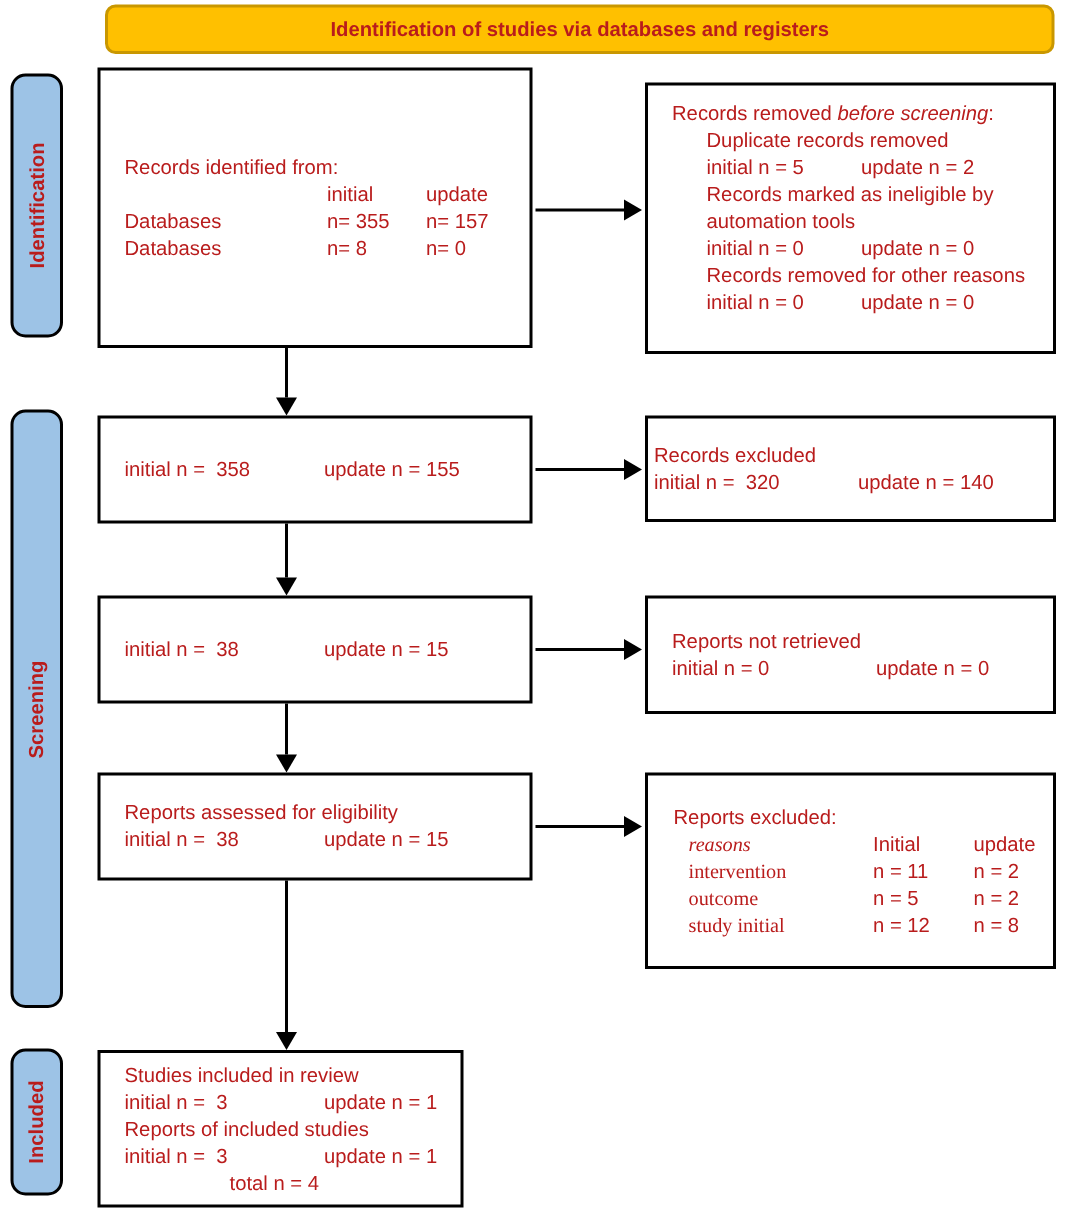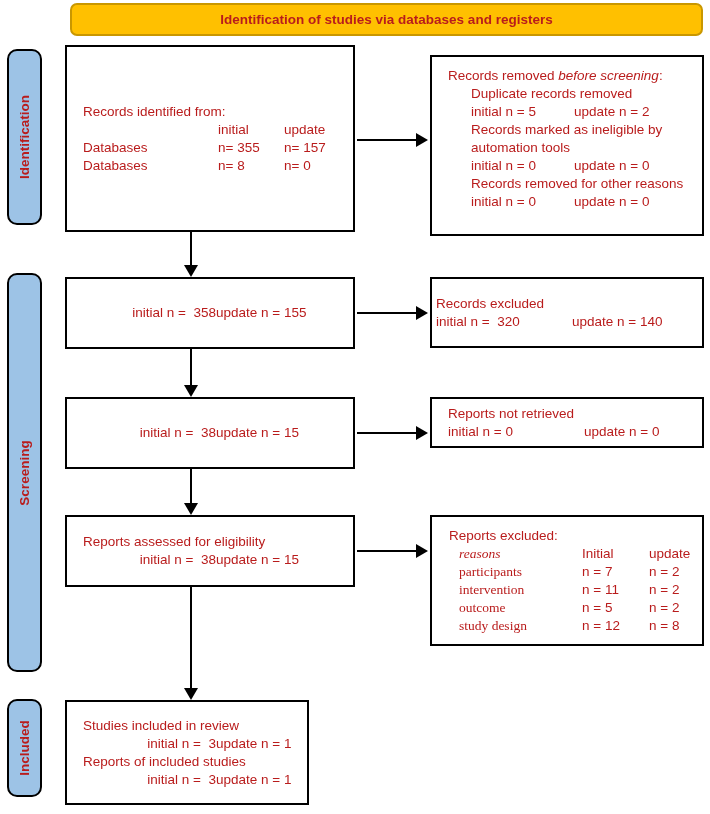--- a/index.html
+++ b/index.html
@@ -51,27 +51,27 @@
     position:absolute;
     background:#fff;
     border:2.5px solid #000;
     display:flex; flex-direction:column; justify-content:center;
   }
   .b-identified     { left:65px;  top:45px;  width:290px; height:187px; padding-left:16px; }
   .b-removed        { left:430px; top:55px;  width:274px; height:181px; padding:10px 10px 10px 16px; justify-content:flex-start; }
   .b-screened       { left:65px;  top:277px; width:290px; height:72px;  padding-left:16px; }
   .b-excluded       { left:430px; top:277px; width:274px; height:71px;  padding-left:4px; }
   .b-sought         { left:65px;  top:397px; width:290px; height:72px;  padding-left:16px; }
-  .b-not-retrieved  { left:430px; top:397px; width:274px; height:51px;  padding-left:16px; }
+  .b-not-retrieved  { left:430px; top:397px; width:274px; height:79px;  padding-left:16px; }
   .b-assessed       { left:65px;  top:515px; width:290px; height:72px;  padding-left:16px; }
   .b-rep-excluded   { left:430px; top:515px; width:274px; height:131px; padding-left:17px; }
   .b-included       { left:65px;  top:700px; width:244px; height:105px; padding-left:16px; }
   
   .nrow span { white-space:pre; }
-  .ini   { display:inline-block; width:133px;text-align:right; }  
+  .ini   { display:inline-block; width:133px; }  
   .ini-r { display:inline-block; width:136px; }  
   .rm-indent { margin-left:23px; }
   .rm-ini { display:inline-block; width:103px; white-space:pre; }
   table { border-collapse:collapse; }
   td { padding:0; vertical-align:top; white-space:pre; }
   .t-identified td:nth-child(1){ width:135px; }
   .t-identified td:nth-child(2){ width:66px; }
   .t-reasons { margin-left:10px; }
   .t-reasons td:nth-child(1){ width:123px;font-family:Liberation Serif, serif; }
   .t-reasons td:nth-child(2){ width:67px; }
@@ -198,52 +198,48 @@
   <div class="box b-rep-excluded">
     <div>Reports excluded:</div>
     <table class="t-reasons">
       <tbody>
           <tr>
         <td><em>reasons</em></td>
         <td>Initial</td>
         <td>update</td>
       </tr>
       <tr>
-        <td>participants</td>
-        <td>n = 7</td>
-        <td>n = 2</td>
-      </tr>
-      <tr>
         <td>intervention</td>
         <td>n = 11</td>
         <td>n = 2</td>
       </tr>
       <tr>
         <td>outcome</td>
         <td>n = 5</td>
         <td>n = 2</td>
       </tr>
       <tr>
-        <td>study design</td>
+        <td>study initial</td>
         <td>n = 12</td>
         <td>n = 8</td>
       </tr>
     </tbody>
       </table>
   </div>
 
   <div class="box b-included">
     <div>Studies included in review</div>
     <div class="nrow">
       <span class="ini">initial n =  3</span><span>update n = 1</span>
     </div>
     <div>Reports of included studies</div>
     <div class="nrow">
       <span class="ini">initial n =  3</span><span>update n = 1</span>
     </div>
+    <div class="total-line">total n = 4</div>
   </div>
 
   <div class="harrow ha-1">
       <div class="head-r"></div>
     </div>
   <div class="harrow ha-2">
       <div class="head-r"></div>
     </div>
   <div class="harrow ha-3">
       <div class="head-r"></div>

